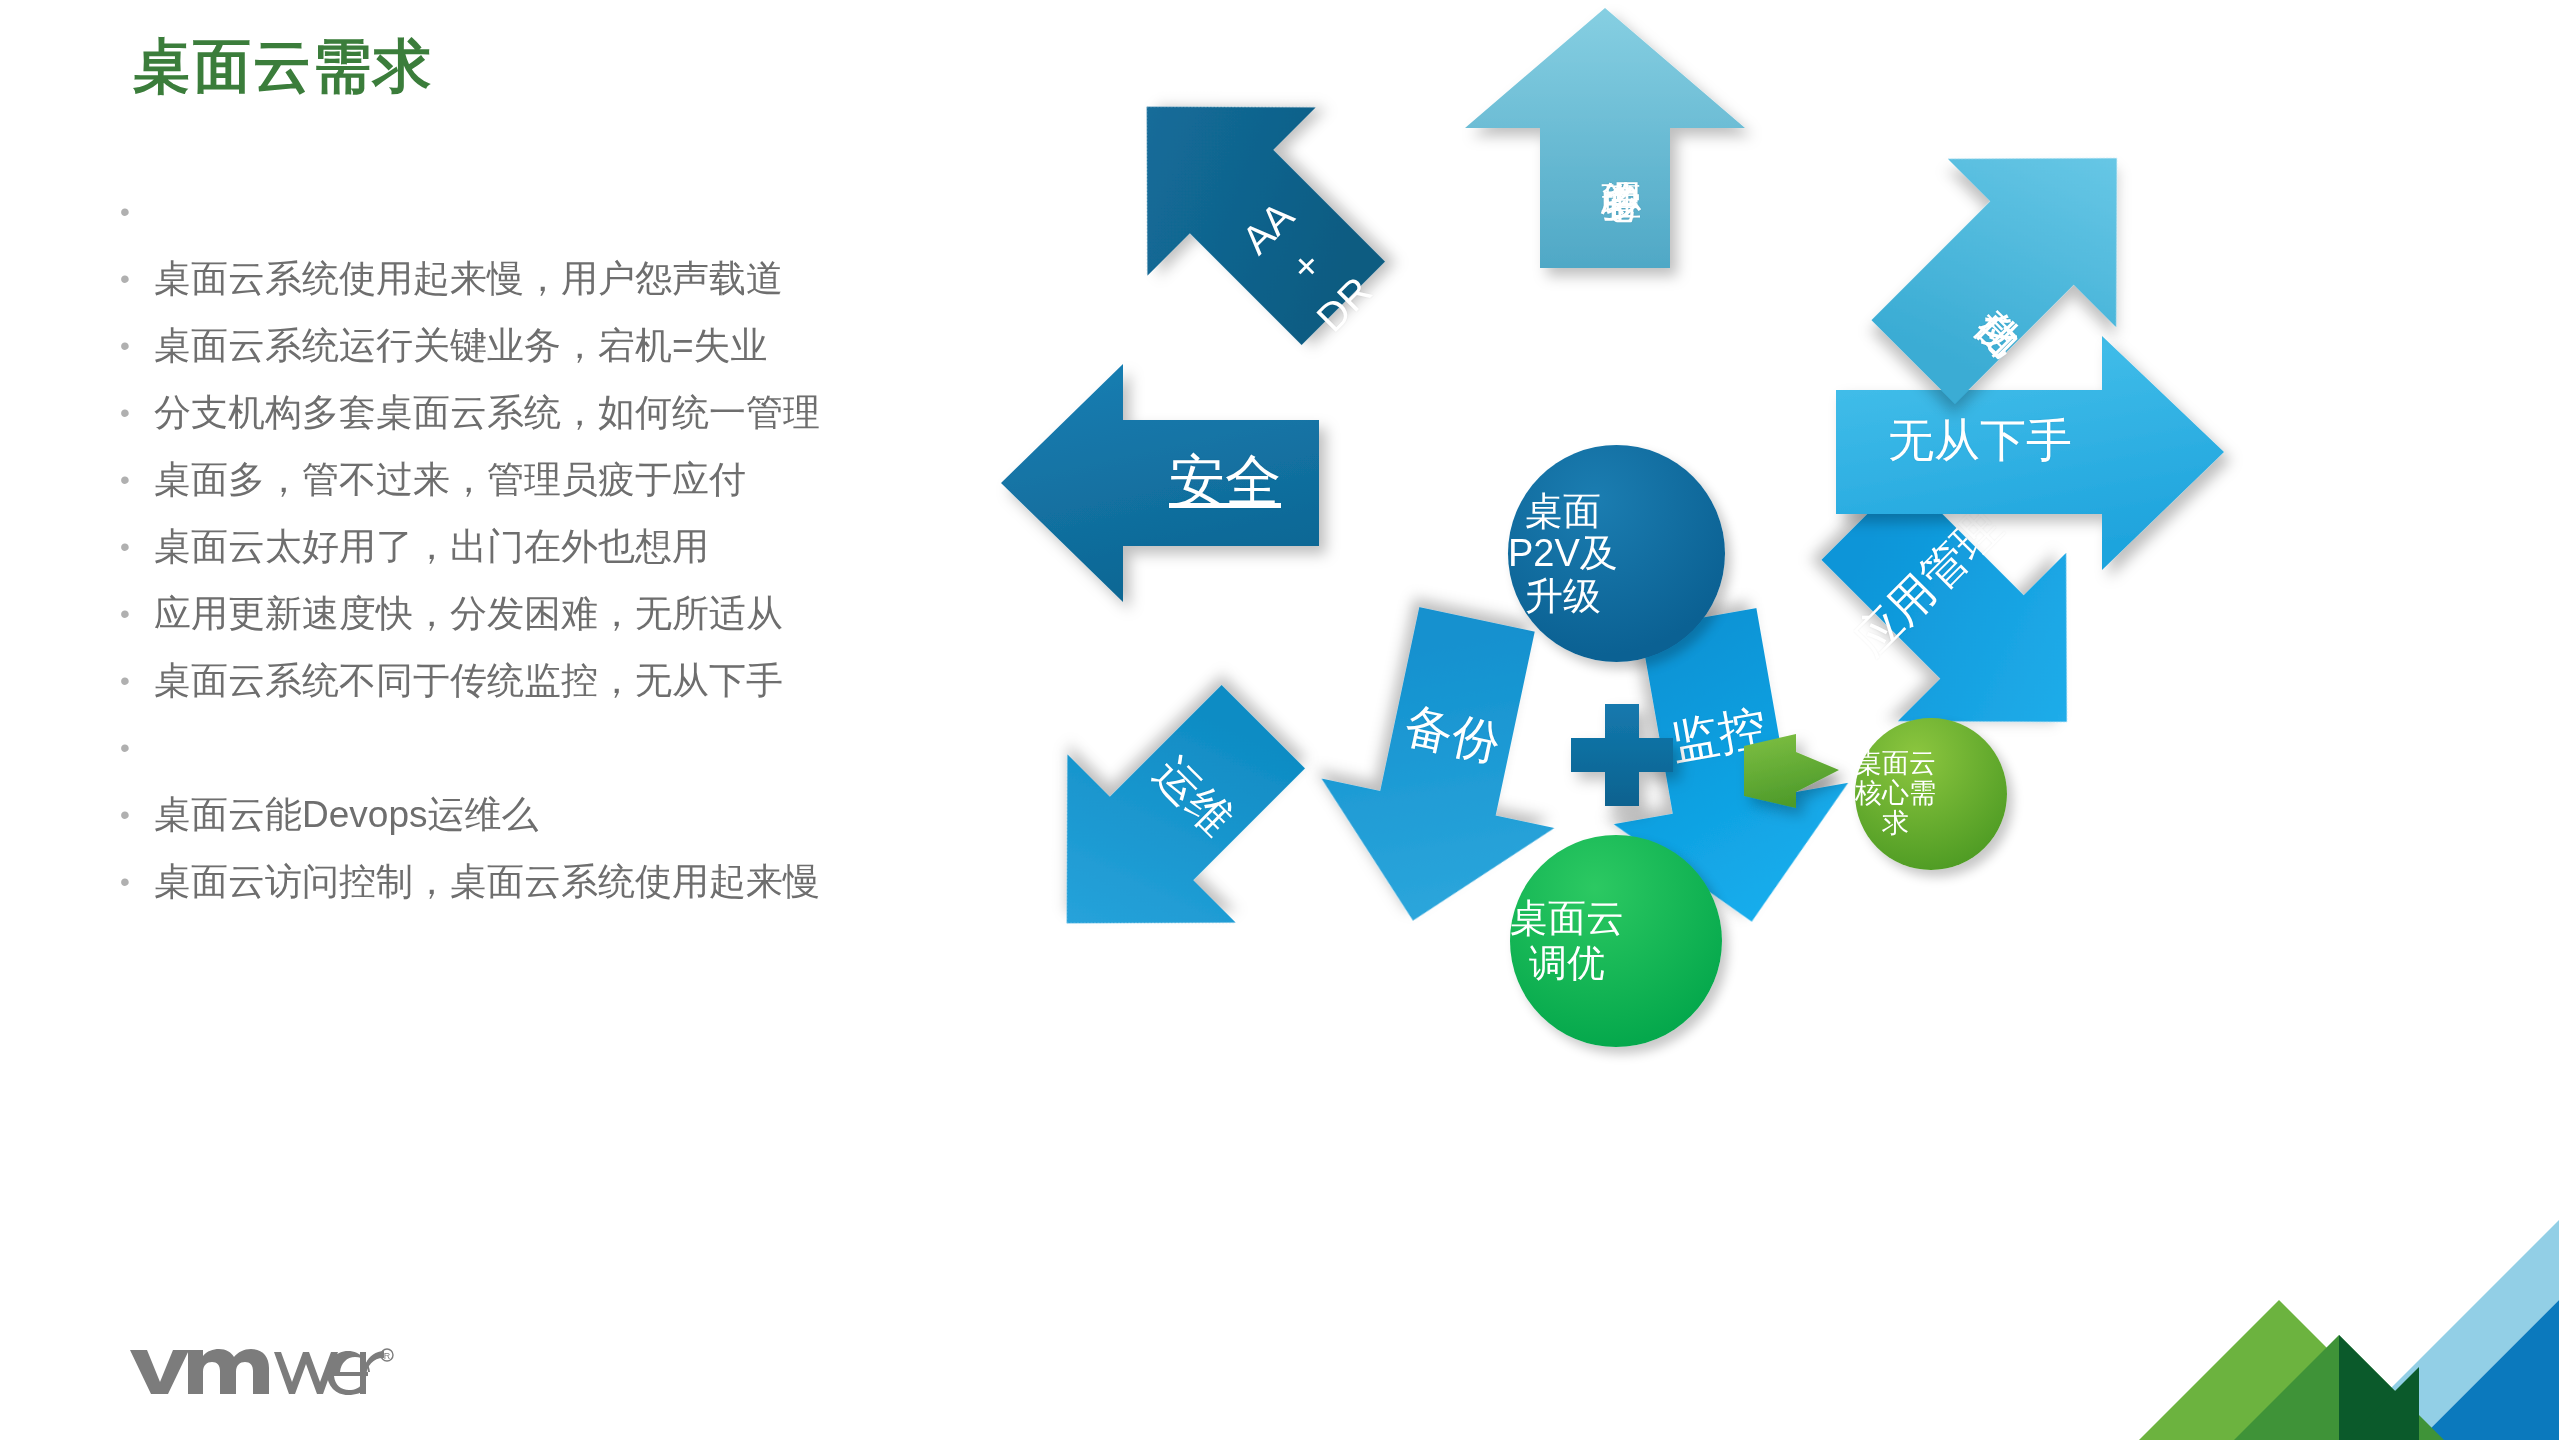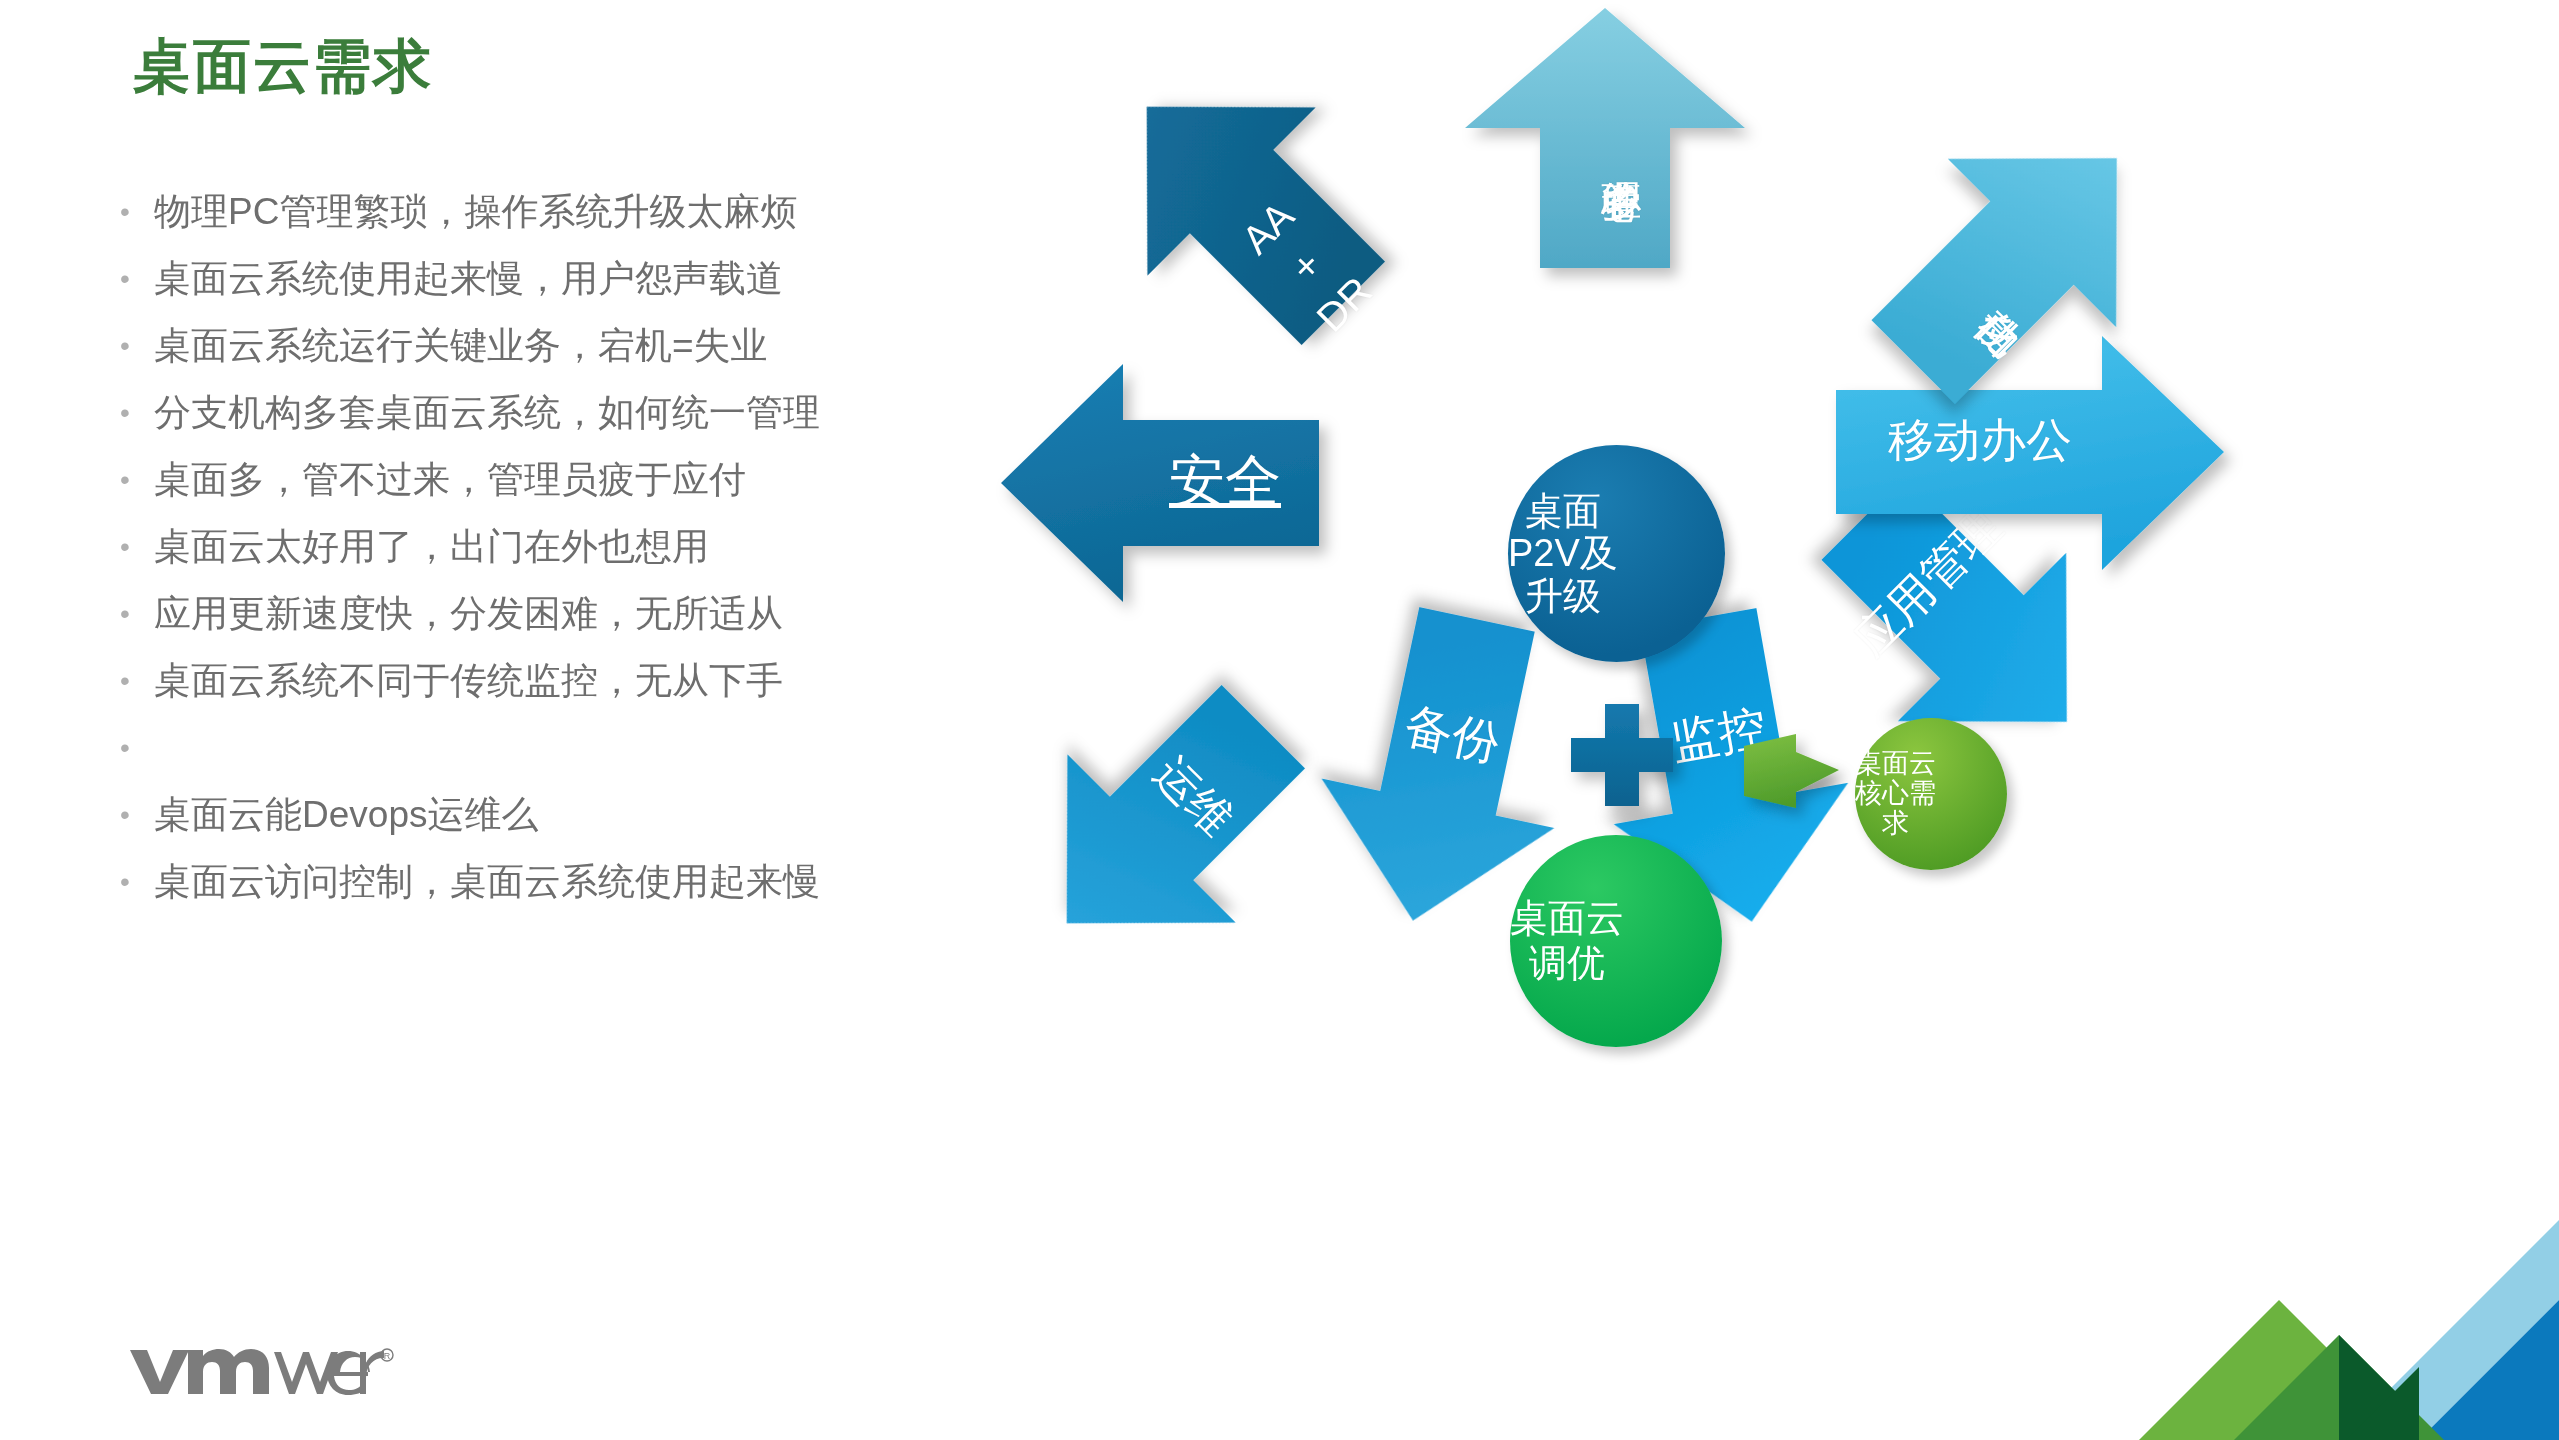--- a/index.html
+++ b/index.html
@@ -60,21 +60,20 @@
 </head>
 <body>
 
 <div class="slide">
 
   <div class="title">桌面云需求</div>
 
   <div class="bullets">
     <div class="bullet">
         <span class="dot">•</span>
-        <span class="btxt">物理PC管理繁琐，操作系统升级太麻烦</span>
       </div>
     <div class="bullet">
         <span class="dot">•</span>
         <span class="btxt">桌面云系统使用起来慢，用户怨声载道</span>
       </div>
     <div class="bullet">
         <span class="dot">•</span>
         <span class="btxt">桌面云系统运行关键业务，宕机=失业</span>
       </div>
     <div class="bullet">
@@ -211,21 +210,21 @@
     <div class="shape" style="left:750px;top:330px;">
       <svg width="400" height="245" viewBox="0 0 400 245">
         <defs>
           <linearGradient id="gMob" x1="0" y1="0" x2="0.3" y2="1">
             <stop offset="0%" stop-color="#49c3ec"></stop>
               <stop offset="100%" stop-color="#1fa4dd"></stop>
           </linearGradient>
         </defs>
         <polygon filter="url(#sh)" fill="url(#gMob)" points="394,122 272,6 272,60 6,60 6,184 272,184 272,240"></polygon>
       </svg>
-      <div class="lbl" style="left:30px;top:86px;width:240px;font-size:46px;">移动办公</div>
+      <div class="lbl" style="left:30px;top:86px;width:240px;font-size:46px;">无从下手</div>
     </div>
 
     <div class="shape" style="left:810px;top:110px;transform:rotate(45deg);transform-origin:center;">
       <svg width="250" height="300" viewBox="0 0 250 300">
         <defs>
           <linearGradient id="gAut" x1="0" y1="0" x2="0.3" y2="1">
             <stop offset="0%" stop-color="#6ecbe8"></stop>
               <stop offset="100%" stop-color="#3aacd4"></stop>
           </linearGradient>
         </defs>

